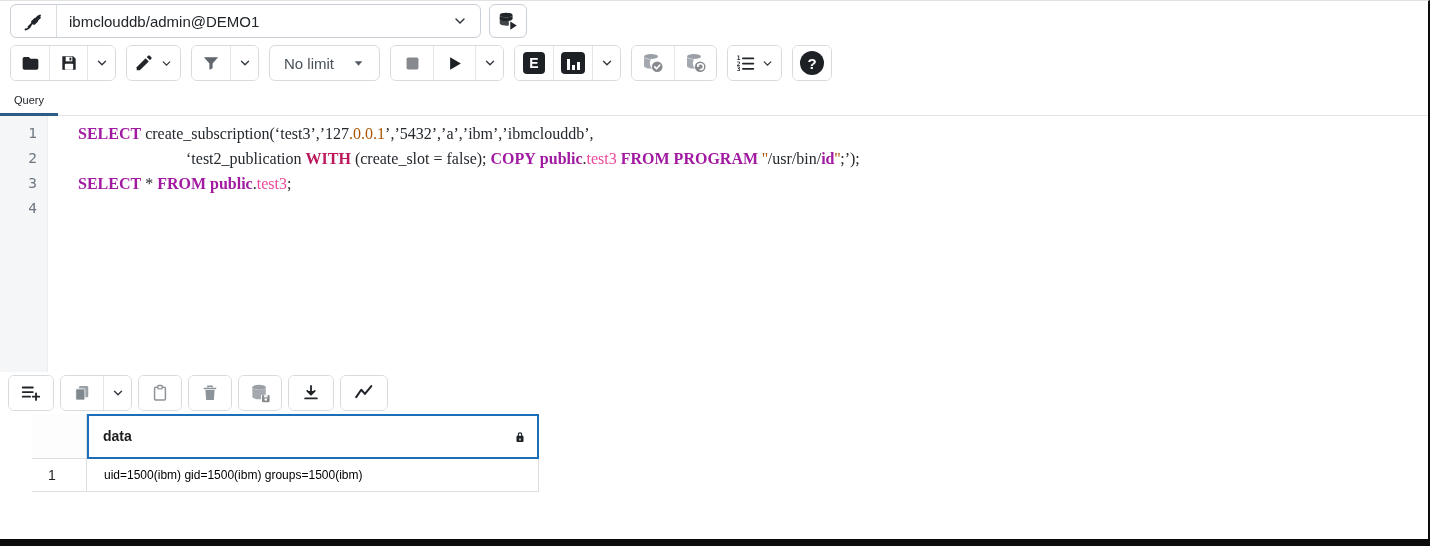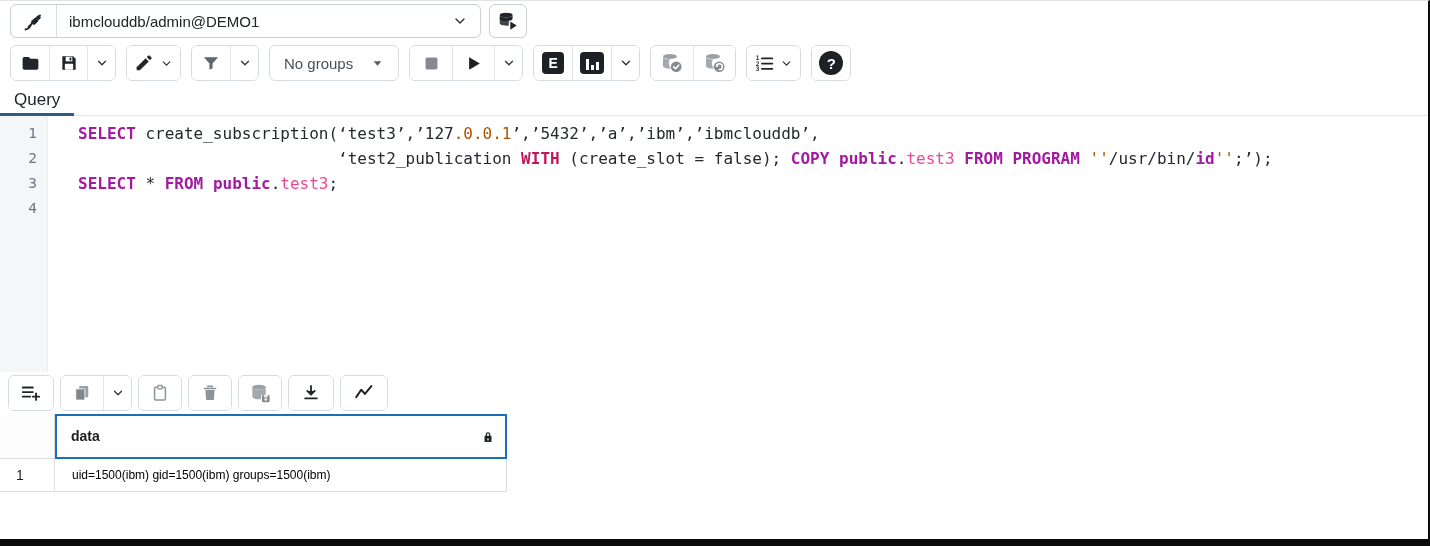--- a/index.html
+++ b/index.html
@@ -33,44 +33,44 @@
   .limit-select .txt { font-size:15px; color:#495057; }
   .black-badge { width:22px; height:22px; background:#1d2125; border-radius:4px; color:#fff;
     display:flex; align-items:center; justify-content:center; font-weight:bold; font-size:14px; }
   .bars-badge { width:24px; height:22px; background:#1d2125; border-radius:4px;
     display:flex; align-items:flex-end; justify-content:center; gap:2px; padding-bottom:4px; }
   .bars-badge i { display:block; width:3px; background:#fff; }
   .help-circle { width:24px; height:24px; border-radius:50%; background:#1d2125; color:#fff;
     font-weight:bold; font-size:15px; display:flex; align-items:center; justify-content:center; }
   
   .tab-row { display:flex; align-items:flex-end; height:31px; border-bottom:1px solid #e3e6e9; }
-  .tab { padding:0 14px; height:100%; display:flex; align-items:center; font-size:17px;
+  .tab { padding:0 14px; height:100%; display:flex; align-items:center; font-size:11px;
     color:#212529; cursor:pointer; position:relative; }
   .tab.active::after { content:""; position:absolute; left:0; right:0; bottom:-1px; height:3px;
     background:#2e5c85; }
   
   .editor { height:256px; display:flex; font-family:"DejaVu Sans Mono", monospace;
     font-size:16px; line-height:25px; overflow:hidden; cursor:text; }
   .gutter { width:48px; background:#f5f6f8; border-right:1px solid #ebedef;
     padding:5px 10px 0 0; text-align:right; color:#6e7781; font-size:14.5px; flex-shrink:0; }
   .gutter div { height:25px; }
-  .code-area { flex:1; padding:5px 12px 0 30px; white-space:pre; color:#24292e; overflow:hidden; }
+  .code-area { flex:1; padding:5px 12px 0 30px; white-space:pre; color:#24292e; overflow:hidden;font-family:Liberation Serif, serif; }
   .code-line { height:25px; }
   .tk-kw  { color:#a21aa2; font-weight:bold; }
   .tk-bi  { color:#be185d; font-weight:bold; }
   .tk-num { color:#aa5500; }
   .tk-str { color:#aa5500; }
   .tk-obj { color:#ec4899; }
   
   .out-tab-row { border-top:1px solid #e3e6e9; height:32px; }
   .out-toolbar { height:42px; display:flex; align-items:center; padding:0 8px; gap:6px; }
   .ot-group { display:flex; align-items:stretch; height:36px; border:1px solid #d6dbe0;
     border-radius:6px; overflow:hidden; background:#fff; }
   
-  .grid { flex:1; position:relative; font-size:14px; color:#1e1e1e; }
+  .grid { flex:1; position:relative; font-size:14px; color:#1e1e1e;margin-left:32px; }
   .grid-header { display:flex; height:45px; }
   .gh-stub { width:55px; border-right:1px solid #dcdfe2; border-bottom:1px solid #dcdfe2;
     background:#fdfdfd; }
   .gh-col { width:452px; border:2px solid #1a6fb8; background:#fff; display:flex;
     align-items:center; padding:0 10px 0 14px; cursor:pointer; }
   .gh-col .names { flex:1; line-height:1.35; }
   .gh-name { font-weight:bold; font-size:14px; color:#1c1c1c; }
   .gh-type { font-size:13.5px; color:#3a3a3a; }
   .grid-row { display:flex; height:33px; }
   .gr-stub { width:55px; border-right:1px solid #dcdfe2; border-bottom:1px solid #dcdfe2;
@@ -177,21 +177,21 @@
       <div class="tb-seg narrow">
         <span>
           <svg width="14" height="14" viewBox="0 0 24 24">
               <path d="M6 9l6 6 6-6" stroke="#343a40" stroke-width="2.4" fill="none" stroke-linecap="round"></path>
             </svg>
         </span>
       </div>
     </div>
 
     <div class="limit-select">
-      <span class="txt">No groups</span>
+      <span class="txt">No limit</span>
       <span>
         <svg width="13" height="13" viewBox="0 0 24 24">
             <path d="M5 8l7 8 7-8z" fill="#555b61"></path>
           </svg>
       </span>
     </div>
 
     <div class="tb-group">
       <div class="tb-seg" style="min-width:42px;">
         <span>

